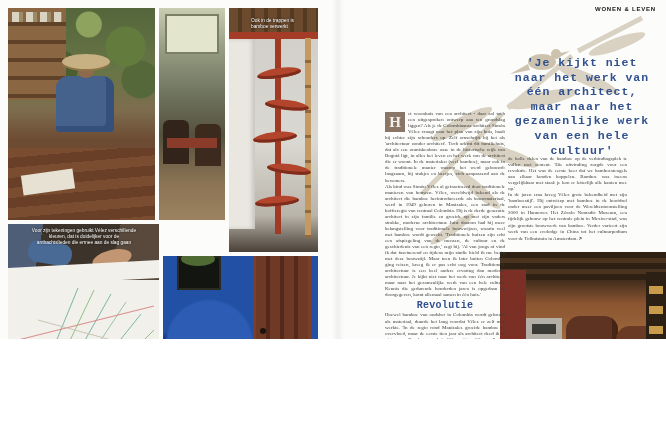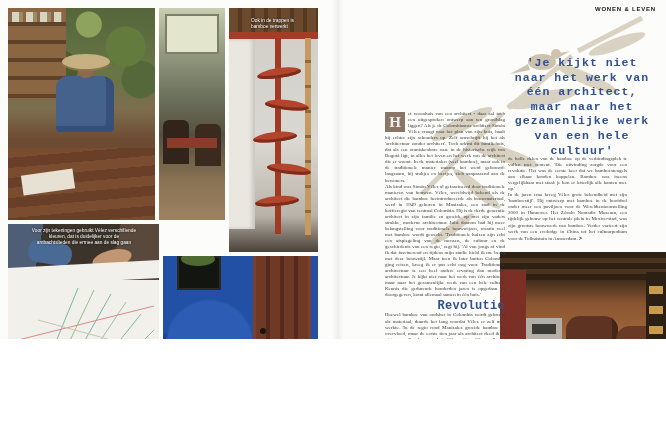--- a/index.html
+++ b/index.html
@@ -73,22 +73,22 @@
   .pull-quote{position:absolute;left:498px;top:56px;width:168px;z-index:2;text-align:center;
      font-family:"Liberation Mono",monospace;font-weight:bold;font-size:11.5px;line-height:14.6px;
      letter-spacing:1px;color:#31508f;}
   .preline{white-space:pre-line;}
   .col{position:absolute;z-index:2;font-size:5px;line-height:6.05px;color:#3b3b3b;text-align:justify;}
   .col p{margin:0;}
   .col1{left:385px;top:111px;width:120px;}
   .col2{left:508px;top:156px;width:119px;}
   .dropcap{float:left;width:20px;height:20px;margin:1px 3px 0 0;background:#8a7666;color:#f4efe8;
      font-size:15px;font-weight:bold;text-align:center;line-height:20px;font-family:"Liberation Serif",serif;}
-  .subhead{font-family:"Liberation Mono",monospace;font-weight:bold;font-size:12px;line-height:10px;
-     color:#31508f;margin:3px 0 1px 0 !important;text-align:right;letter-spacing:.3px;}
+  .subhead{font-family:"Liberation Mono",monospace;font-weight:bold;font-size:10px;line-height:10px;
+     color:#31508f;margin:3px 0 1px 0 !important;text-align:center;letter-spacing:.3px;}
   .contin{font-family:"Liberation Sans",sans-serif;font-weight:bold;color:#222;}
   .ph-livingroom{left:500px;top:252px;width:166px;height:147px;
      background:linear-gradient(180deg,#3c2a1a 0 18%,#8a5531 35%,#a06a3c 60%,#6b3c22 100%);}
   .ph-livingroom .beams{left:0;top:0;width:100%;height:28px;
      background:repeating-linear-gradient(180deg,#2e2012 0 6px,#4a3420 6px 11px);}
   .ph-livingroom .redwall{left:0;top:18px;width:26px;height:100px;background:#7c2f24;}
   .ph-livingroom .radio{left:26px;top:66px;width:36px;height:44px;background:#b3afa6;box-shadow:inset 0 -14px 0 #6d6a62;}
   .ph-livingroom .dial{left:32px;top:72px;width:24px;height:10px;background:#3a3a36;}
   .ph-livingroom .chair-a{left:66px;top:64px;width:52px;height:62px;border-radius:14px 14px 4px 4px;background:#5f3322;box-shadow:inset -6px -8px 0 #462416;}
   .ph-livingroom .chair-b{left:116px;top:74px;width:46px;height:58px;border-radius:14px 14px 4px 4px;background:#6b3a25;box-shadow:inset -6px -8px 0 #4c2817;}

